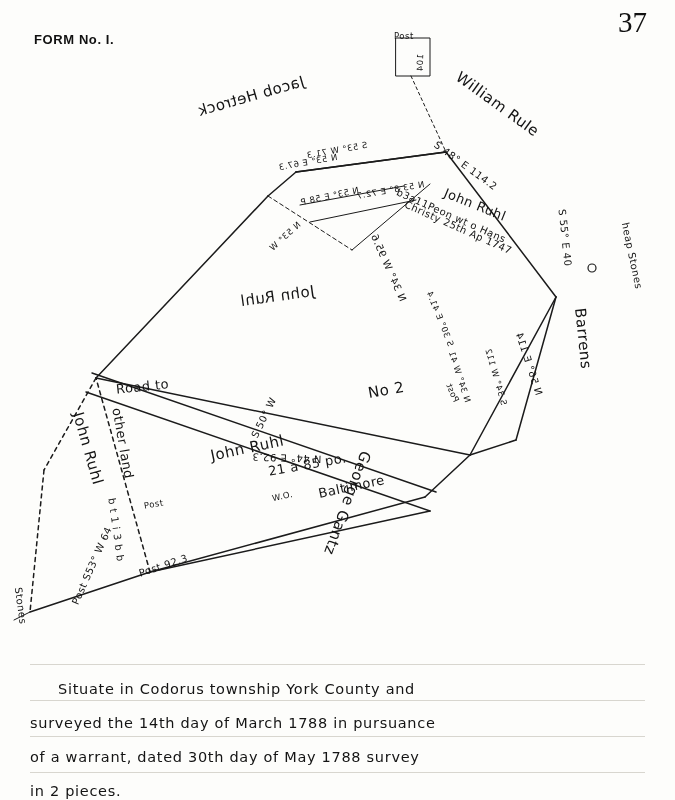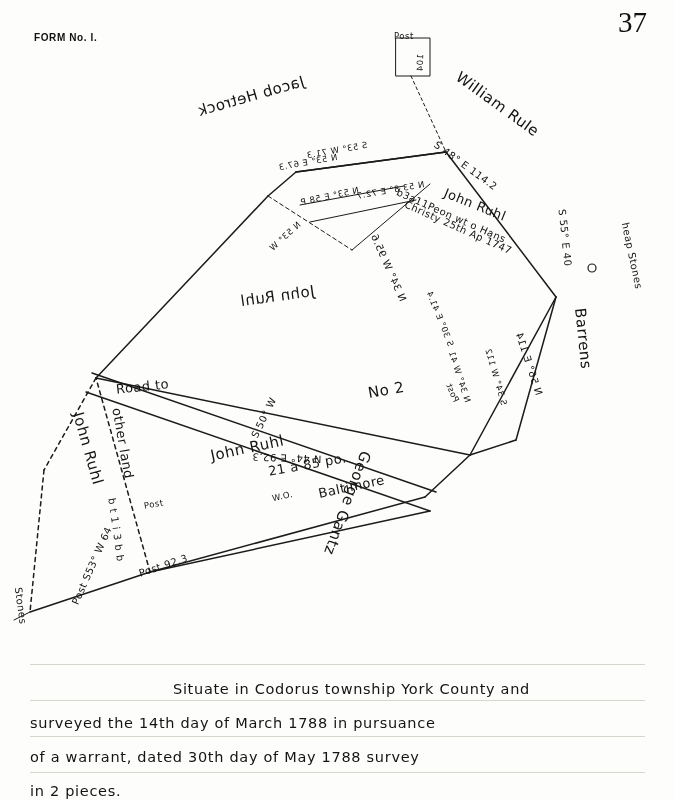--- a/index.html
+++ b/index.html
@@ -20,21 +20,21 @@
     position: absolute;
     inset: 0;
     background: #fdfdfb;
   }
 
   
   .form-no {
     position: absolute;
     left: 34px;
     top: 32px;
-    font-size: 10px;
+    font-size: 13px;
     font-weight: bold;
     letter-spacing: 0.6px;
     color: #111;
   }
   .page-number {
     position: absolute;
     right: 28px;
     top: 6px;
     font-family: "Liberation Serif", serif;
     font-size: 29px;
@@ -72,21 +72,21 @@
     left: 30px;
     top: 672px;
     width: 615px;
     font-family: "DejaVu Sans", sans-serif;
     font-size: 14.5px;
     line-height: 34px;
     color: #141414;
     letter-spacing: 0.7px;
   }
   #note .line { display: block; white-space: pre; }
-  #note .line.indent { padding-left: 28px; text-align: center; }
+  #note .line.indent { padding-left: 28px; }
 
   .rule {
     position: absolute;
     left: 30px;
     height: 1px;
     background: #d8d6cf;
     width: 615px;
   }
 </style>
 </head>

